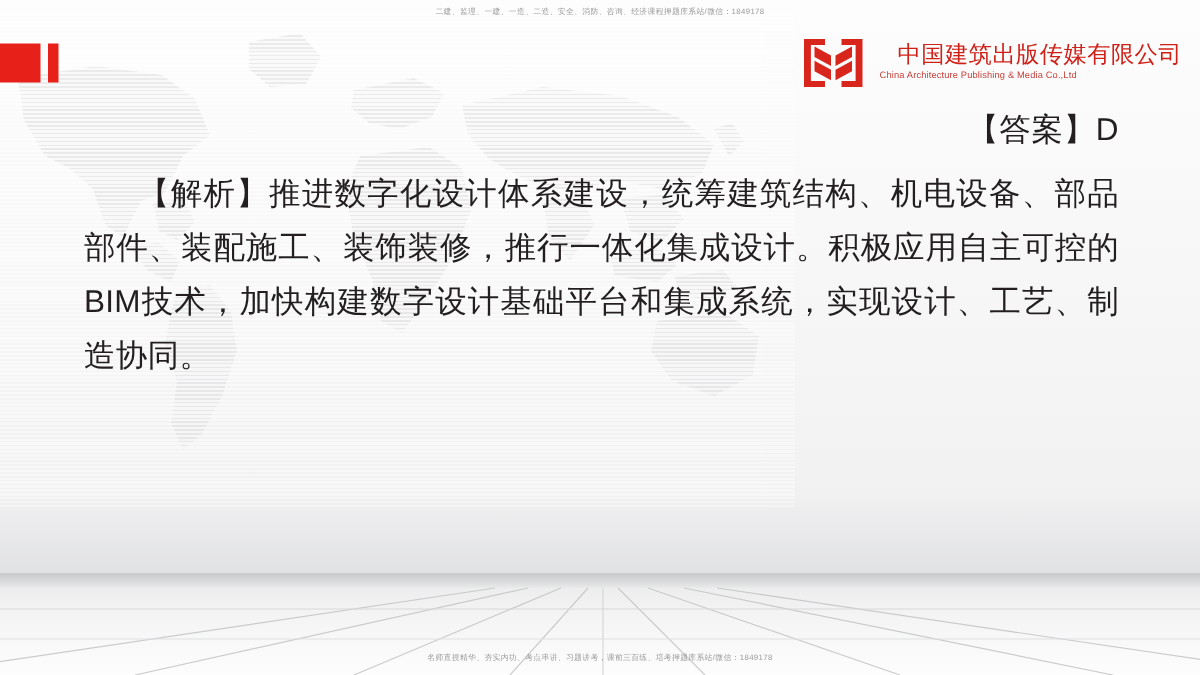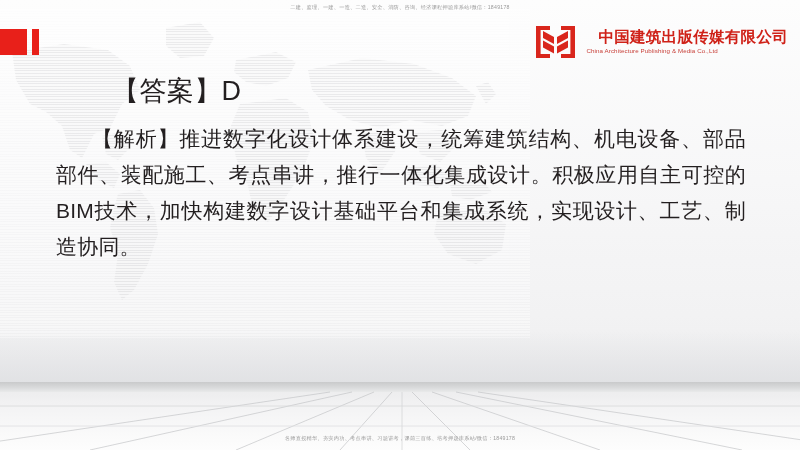--- a/index.html
+++ b/index.html
@@ -114,21 +114,21 @@
   }
   .logo-mark {
     width: 43px;
     height: 40px;
     flex: 0 0 auto;
   }
   .logo-mark svg { display: block; width: 100%; height: 100%; }
   .logo-text { display: flex; flex-direction: column; justify-content: center; }
   .logo-cn-top {
     font-size: 15.5px;
-    font-weight: bold;
+    font-weight: normal;
     color: #cf2118;
     letter-spacing: 0.3px;
     line-height: 1.15;
     white-space: nowrap;
     margin-left: 12px;
   }
   .logo-en {
     font-size: 6.2px;
     color: #c8413a;
     letter-spacing: 0.1px;
@@ -161,25 +161,26 @@
 
   
   .content {
     position: absolute;
     left: 56px;
     top: 70px;
     width: 690px;
     color: #231f20;
   }
   .answer-line {
-    font-size: 27px;
+    font-size: 21px;
     line-height: 1.6;
-    margin: 0 0 8px 56px;
+    margin: 0 0 8px 28px;
     letter-spacing: 0.4px;
     color: #231f20;
+    text-align: right;
   }
   .analysis {
     font-size: 21px;
     line-height: 36px;
     margin: 0;
     text-indent: 36px;
     letter-spacing: 0.2px;
     text-align: justify;
     color: #231f20;
   }
@@ -271,18 +272,18 @@
       </svg>
     </div>
     <div class="logo-text">
       <div class="logo-cn-top">中国建筑出版传媒有限公司</div>
       <div class="logo-en">China Architecture Publishing &amp; Media Co.,Ltd</div>
     </div>
   </div>
 
   <div class="content">
     <p class="answer-line">【答案】D</p>
-    <p class="analysis">【解析】推进数字化设计体系建设，统筹建筑结构、机电设备、部品部件、装配施工、考点串讲，推行一体化集成设计。积极应用自主可控的BIM技术，加快构建数字设计基础平台和集成系统，实现设计、工艺、制造协同。</p>
+    <p class="analysis">【解析】推进数字化设计体系建设，统筹建筑结构、机电设备、部品部件、装配施工、装饰装修，推行一体化集成设计。积极应用自主可控的BIM技术，加快构建数字设计基础平台和集成系统，实现设计、工艺、制造协同。</p>
   </div>
 
   <div class="watermark watermark-bottom">名师直授精华、夯实内功、考点串讲、习题讲考，课前三百练、培考押题库系站/微信：1849178</div>
 
 </div>
 
 </body></html>

